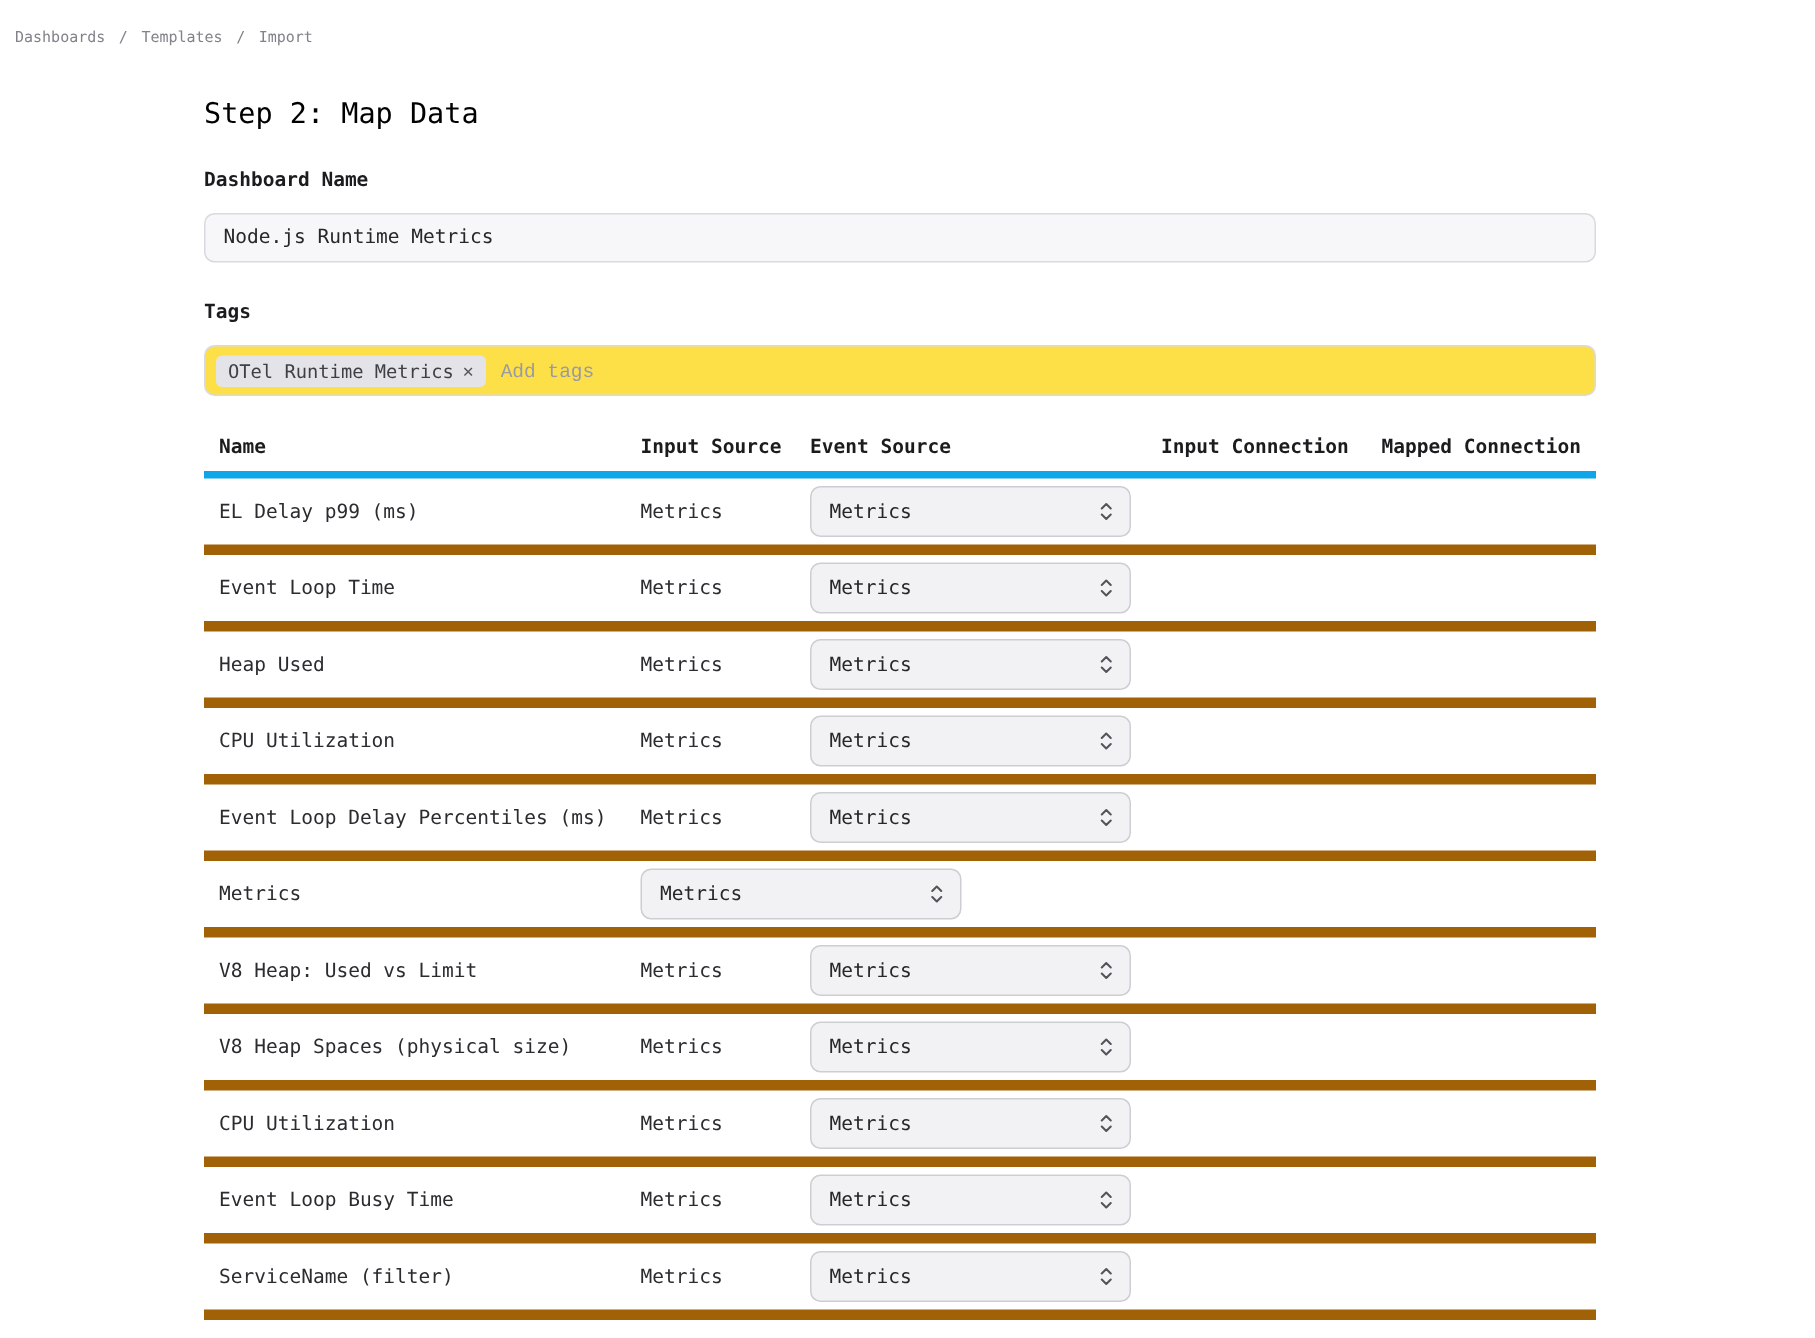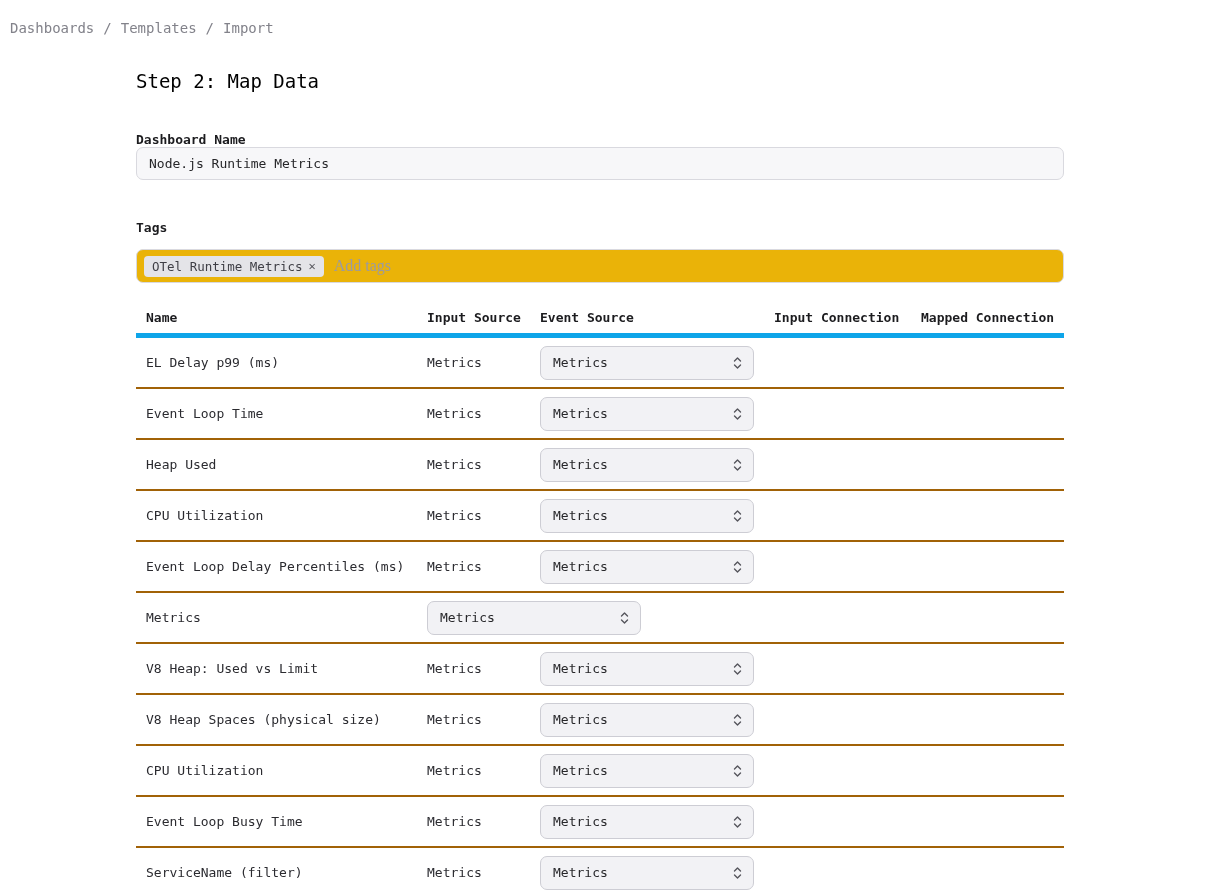--- a/index.html
+++ b/index.html
@@ -7,68 +7,68 @@
     width: 1210px; height: 892px;
     background: #ffffff;
     font-family: "DejaVu Sans Mono", "Liberation Mono", monospace;
     color: #27272a;
     font-size: 13px;
   }
   
   .breadcrumb {
     display: flex; align-items: center; gap: 9px;
     padding: 20px 0 0 10px;
-    color: #82828a; font-size: 14px;
+    color: #82828a; font-size: 10px;
   }
   .breadcrumb .crumb { color: #82828a; cursor: pointer; }
   .breadcrumb .sep { color: #82828a; }
   
   .content { width: 928px; margin: 34px 0 0 136px; }
   .step-title { font-weight: normal; font-size: 19px; color: #000000; }
-  .field-label { font-weight: bold; font-size: 13px; color: #1c1c1f; margin-top: 40px; }
+  .field-label { font-weight: bold; font-size: 13px; color: #1c1c1f; margin-top: 26px; }
   
   .name-input {
-    width: 100%; height: 33px;
+    margin-top: 14px; width: 100%; height: 33px;
     background: #f7f7f9; border: 1px solid #d9d9df; border-radius: 7px;
     padding: 0 12px; font-family: inherit; font-size: 13px; color: #27272a;
     outline: none; display: block;
   }
   
   .tags-box {
     margin-top: 14px; width: 100%; height: 34px;
-    background: #eab308; border: 1px solid #d9d9df; border-radius: 7px;
+    background: #fde047; border: 1px solid #d9d9df; border-radius: 7px;
     display: flex; align-items: center; padding: 0 7px; gap: 10px;
   }
   .tag-chip {
     display: inline-flex; align-items: center; gap: 6px;
     background: #e4e4e8; border-radius: 4px;
     padding: 3px 8px; font-size: 12.5px; color: #3f3f46;
   }
   .tag-close { cursor: pointer; color: #55555c; font-size: 12px; line-height: 1; }
   .tags-input {
     border: none; outline: none; background: transparent;
-    font-family: Liberation Serif, serif; font-size: 16px; color: #27272a; flex: 1;
+    font-family: Liberation Mono, monospace; font-size: 13px; color: #27272a; flex: 1;
   }
   .tags-input::placeholder { color: #9a9aa2; }
   
   .table { margin-top: 18px; width: 100%; }
   .thead, .trow {
     display: grid;
     grid-template-columns: 291px 113px 234px 147px 143px;
     align-items: center;
   }
   .thead {
     height: 37px;
     border-bottom: 5px solid #0ea5e9;
     font-weight: bold; color: #1c1c1f;
   }
   .thead .cell:first-child, .trow .cell:first-child { padding-left: 10px; }
   .trow {
     height: 51px;
-    border-bottom: 2px solid #a16207;
+    border-bottom: 7px solid #a16207;
     color: #2b2b30;
   }
   .select {
     width: 214px; height: 34px;
     background: #f2f2f5; border: 1px solid #cdcdd4; border-radius: 7px;
     display: flex; align-items: center; justify-content: space-between;
     padding: 0 10px 0 12px; cursor: pointer; color: #27272a;
   }
   .select-chevrons { display: flex; align-items: center; color: #55555c; }
   

